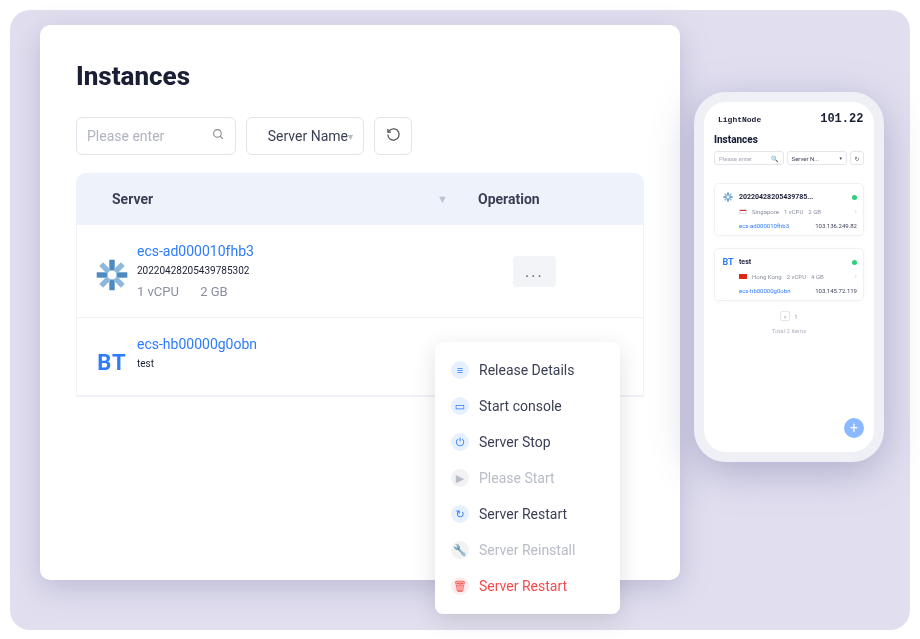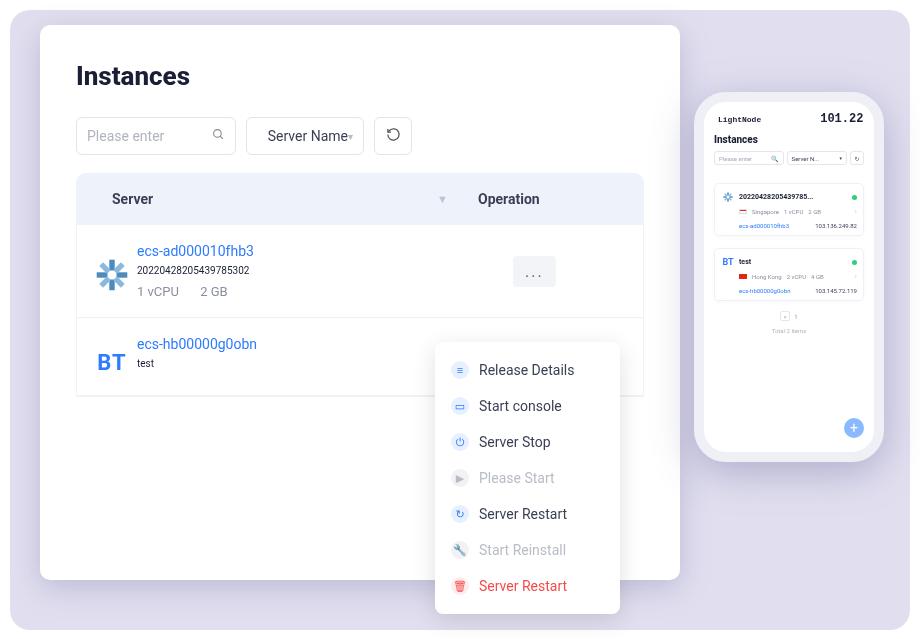--- a/index.html
+++ b/index.html
@@ -416,21 +416,21 @@
   <div class="menu-item disabled">
     <span class="mi-icon ic-start">▶</span>
     <span>Please Start</span>
   </div>
   <div class="menu-item">
     <span class="mi-icon ic-restart">↻</span>
     <span>Server Restart</span>
   </div>
   <div class="menu-item disabled">
     <span class="mi-icon ic-reinstall">🔧</span>
-    <span>Start Reinstall</span>
+    <span>Server Reinstall</span>
   </div>
   <div class="menu-item danger">
     <span class="mi-icon ic-release">🗑</span>
     <span>Server Restart</span>
   </div>
 </div>
 
 <div class="phone">
   <div class="phone-inner">
     <div class="phone-header">

